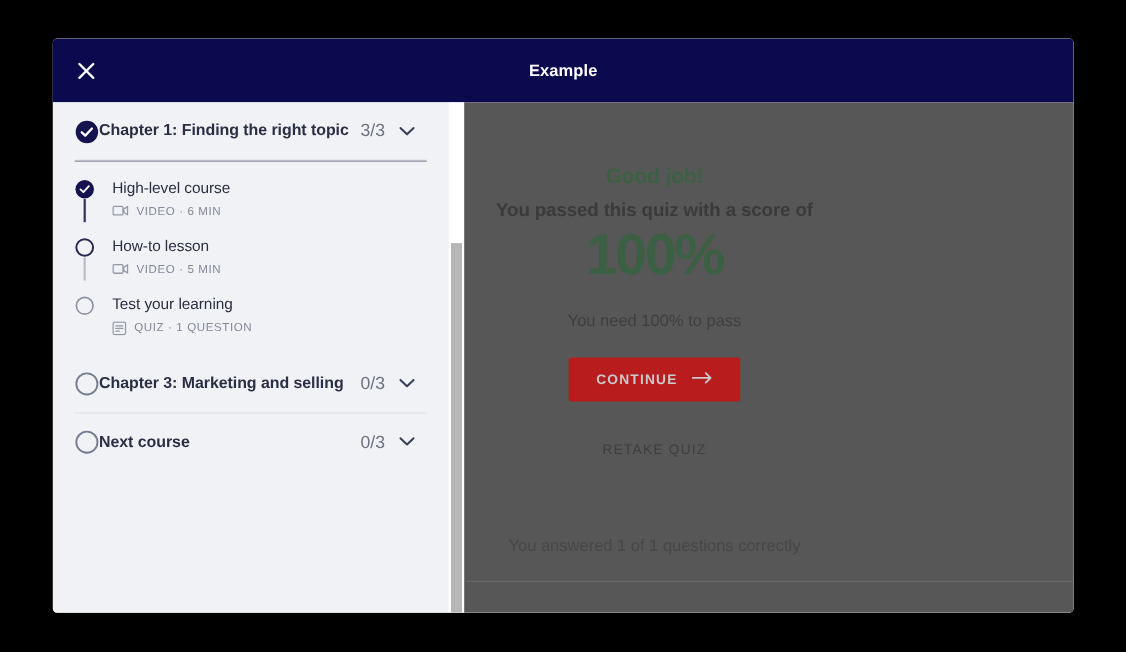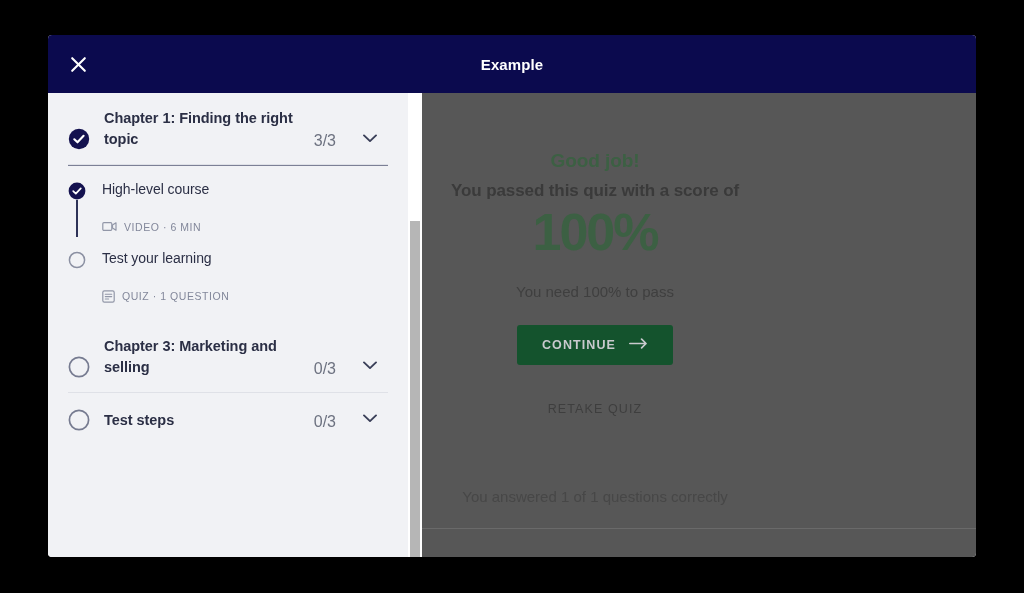--- a/index.html
+++ b/index.html
@@ -62,22 +62,21 @@
     position: absolute; inset: 0;
     padding: 0 0 0 0;
   }
 
   .chapter {
     position: relative;
     padding: 14px 26px 14px 20px;
   }
   .chapter-row {
     display: flex;
-    align-items: flex-end;
-    gap: 14px;
+    align-items: center;
   }
   .chapter-title {
     flex: 1;
     font-size: 14.5px;
     font-weight: 700;
     color: #2b2f45;
     line-height: 1.45;
     padding-top: 1px;
     letter-spacing: -.05px;
   }
@@ -146,21 +145,21 @@
     font-size: 14px;
     color: #2b2f45;
     font-weight: 400;
     line-height: 1.35;
     letter-spacing: -.05px;
   }
   .lesson-meta {
     display: flex;
     align-items: center;
     gap: 7px;
-    margin-top: 22px;
+    margin-top: 6px;
     color: #82879a;
     font-size: 10.5px;
     letter-spacing: .55px;
   }
   .lesson-meta svg { display: block; flex: 0 0 auto; }
 
   
   .scroll-track {
     position: relative;
     flex: 0 0 14px;
@@ -214,21 +213,21 @@
     margin-top: 20px;
     font-size: 15px;
     color: #3f3f3f;
   }
   .continue-btn {
     display: inline-flex;
     align-items: center;
     gap: 13px;
     margin-top: 25px;
     padding: 13px 25px;
-    background: #14532d;
+    background: #b91c1c;
     color: #c9cace;
     font-size: 12.5px;
     font-weight: 700;
     letter-spacing: 1.1px;
     border: none;
     border-radius: 3px;
     cursor: pointer;
   }
   .retake {
     margin-top: 37px;
@@ -310,20 +309,42 @@
                     <svg width="15" height="11" viewBox="0 0 15 11">
                       <rect x="0.8" y="1.6" width="9" height="7.8" rx="1.1" fill="none" stroke="#9297a8" stroke-width="1.2"></rect>
                       <path d="M10.5 4 L14 1.8 L14 9.2 L10.5 7 Z" fill="none" stroke="#9297a8" stroke-width="1.2" stroke-linejoin="round"></path>
                     </svg>
                   </span>
                   <span>VIDEO · 6 MIN</span>
                 </div>
               </div>
             </div>
 
+            <div class="lesson">
+              <div class="lesson-marker">
+                <div class="lesson-dot">
+                  <svg width="18" height="18" viewBox="0 0 18 18">
+                    <circle cx="9" cy="9" r="7.6" fill="#f1f2f5" stroke="#262a52" stroke-width="1.8"></circle>
+                  </svg>
+                </div>
+                <div class="connector light"></div>
+              </div>
+              <div class="lesson-body">
+                <div class="lesson-title">How-to lesson</div>
+                <div class="lesson-meta">
+                  <span>
+                    <svg width="15" height="11" viewBox="0 0 15 11">
+                      <rect x="0.8" y="1.6" width="9" height="7.8" rx="1.1" fill="none" stroke="#9297a8" stroke-width="1.2"></rect>
+                      <path d="M10.5 4 L14 1.8 L14 9.2 L10.5 7 Z" fill="none" stroke="#9297a8" stroke-width="1.2" stroke-linejoin="round"></path>
+                    </svg>
+                  </span>
+                  <span>VIDEO · 5 MIN</span>
+                </div>
+              </div>
+            </div>
 
             <div class="lesson">
               <div class="lesson-marker">
                 <div class="lesson-dot">
                   <svg width="18" height="18" viewBox="0 0 18 18">
                     <circle cx="9" cy="9" r="7.6" fill="#f1f2f5" stroke="#8b90a2" stroke-width="1.5"></circle>
                   </svg>
                 </div>
               </div>
               <div class="lesson-body">
@@ -360,21 +381,21 @@
           </div>
           <div class="divider"></div>
 
           <div class="chapter">
             <div class="chapter-row">
               <div class="circle">
                 <svg width="22" height="22" viewBox="0 0 22 22">
                   <circle cx="11" cy="11" r="9.6" fill="none" stroke="#767b90" stroke-width="1.7"></circle>
                 </svg>
               </div>
-              <div class="chapter-title">Test steps</div>
+              <div class="chapter-title">Next course</div>
               <div class="chapter-count">0/3</div>
               <div class="chev">
                 <svg width="14" height="9" viewBox="0 0 14 9">
                   <path d="M1 1.4 L7 7.1 L13 1.4" fill="none" stroke="#3a3f58" stroke-width="1.9" stroke-linecap="round" stroke-linejoin="round"></path>
                 </svg>
               </div>
             </div>
           </div>
 
         </div>

